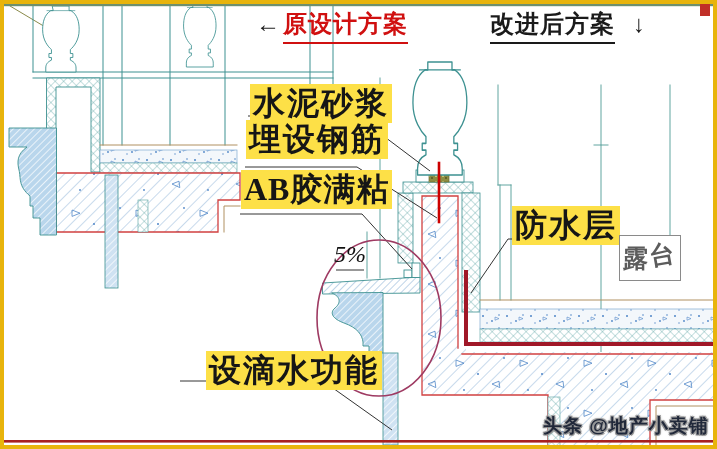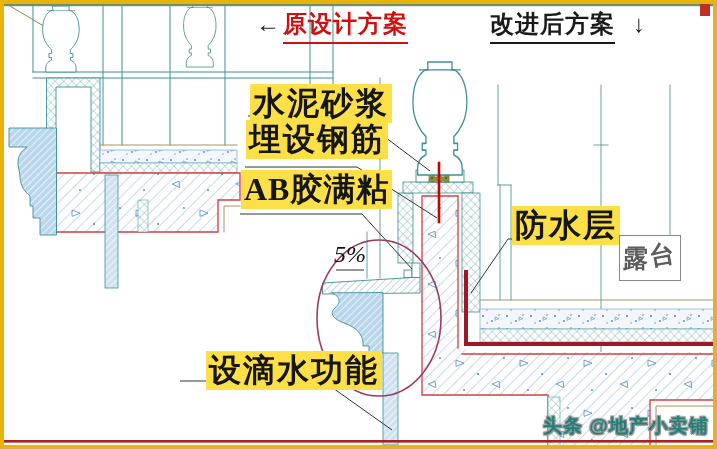--- a/index.html
+++ b/index.html
@@ -16,21 +16,21 @@
   .hdr-right{left:490px;color:#1a1a1a;text-align:center;}
   .hdr-right .arr{margin-left:18px;font-weight:normal;}
   .hdr-left .arr{margin-right:2px;}
   .slope{position:absolute;left:334px;top:241px;z-index:10;font-style:italic;font-size:24px;color:#111;
          font-family:"Liberation Serif",serif;background:transparent;padding:0;}
   .stamp{position:absolute;left:619px;top:235px;width:60px;height:44px;z-index:10;
          border:1.2px solid #8a8a8a;color:#5c5c5c;font-size:25px;font-weight:bold;
          display:flex;align-items:center;justify-content:center;letter-spacing:2px;background:transparent;}
   .stamp .c2{display:inline-block;transform:rotate(-10deg) translateY(-4px);}
   .wm{position:absolute;left:543px;top:413px;z-index:20;font-size:19px;font-weight:bold;
-      font-family:"Liberation Sans",sans-serif;color:#0f766e;letter-spacing:1px;opacity:.92;
+      font-family:"Liberation Sans",sans-serif;color:#0f172a;letter-spacing:1px;opacity:.92;
       text-shadow:1px 1px 0 #8a8a8a,-1px -1px 0 #9a9a9a,1px -1px 0 #9a9a9a,-1px 1px 0 #8a8a8a,0 0 3px #777;}
 </style>
 </head>
 <body>
 
 <svg class="cad" width="717" height="449" viewBox="0 0 717 449">
   <defs>
     <pattern id="hatch" patternUnits="userSpaceOnUse" width="8" height="8" patternTransform="rotate(-45)">
       <rect width="8" height="8" fill="#ffffff"></rect>
       <line x1="0" y1="0" x2="8" y2="0" stroke="#85aed6" stroke-width="0.9"></line>

